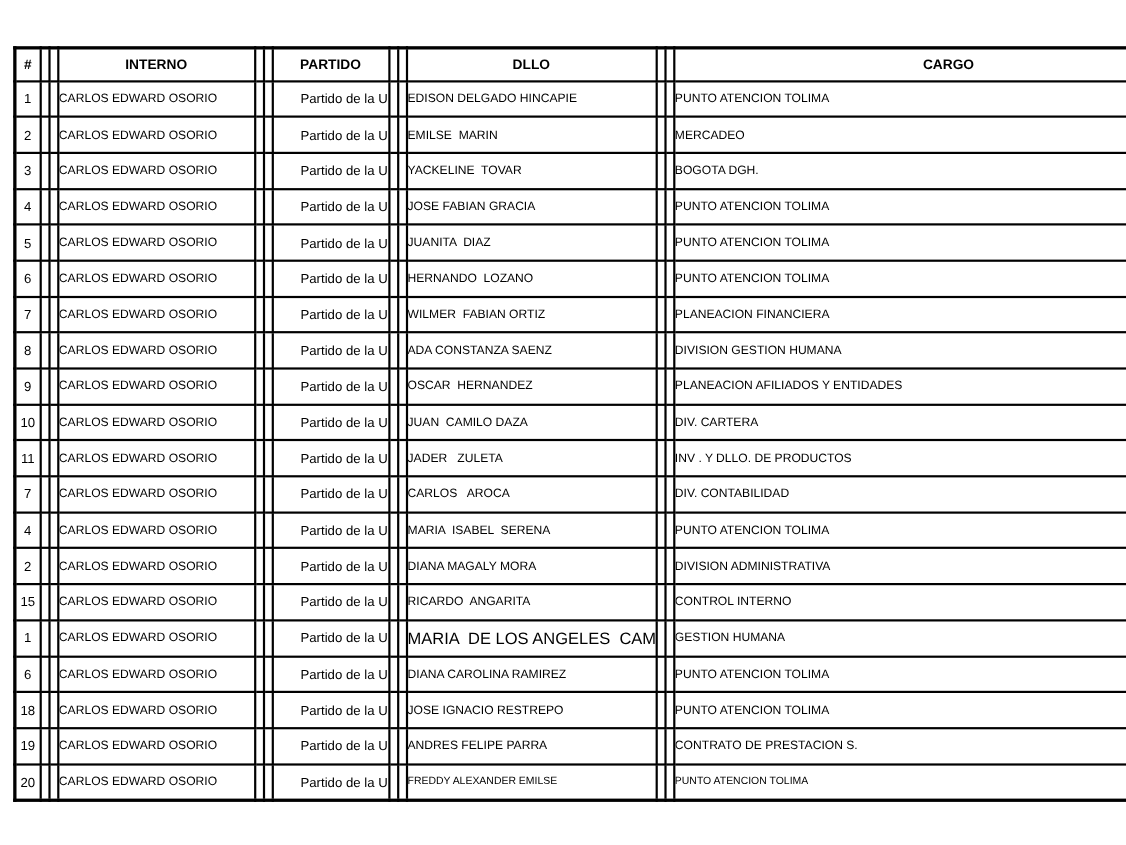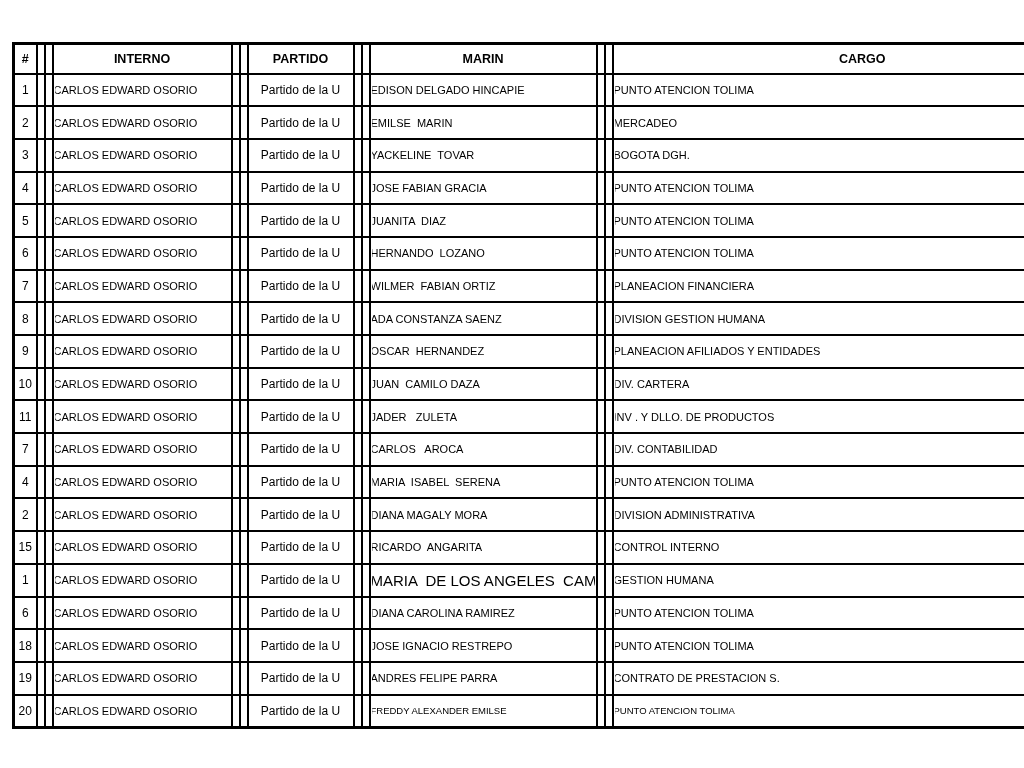--- a/index.html
+++ b/index.html
@@ -41,26 +41,25 @@
     text-align: center;
   }
   td.num-cell {
     text-align: center;
     font-size: 12px;
   }
   td.padrino-cell, td.cuota-cell, td.cargo-cell {
     font-size: 11px;
     padding-left: 3px;
     text-align: left;
-    border-radius: 16px;
   }
   td.partido-cell {
     font-size: 12px;
     padding-left: 4px;
-    text-align: center;
+    text-align: right;
   }
   
   tbody tr:nth-child(16) td.cuota-cell { font-size: 15px; }
   tbody tr:nth-child(20) td.cuota-cell,
   tbody tr:nth-child(20) td.cargo-cell { font-size: 9.5px; }
 </style>
 </head>
 <body>
 
 <div class="page">
@@ -84,21 +83,21 @@
       <tr>
         <th>#</th>
         <th></th>
         <th></th>
         <th>INTERNO</th>
         <th></th>
         <th></th>
         <th>PARTIDO</th>
         <th></th>
         <th></th>
-        <th>MARIN</th>
+        <th>DLLO</th>
         <th></th>
         <th></th>
         <th>CARGO</th>
       </tr>
     </thead>
     <tbody>
         <tr>
       <td class="num-cell">1</td>
       <td></td>
       <td></td>

